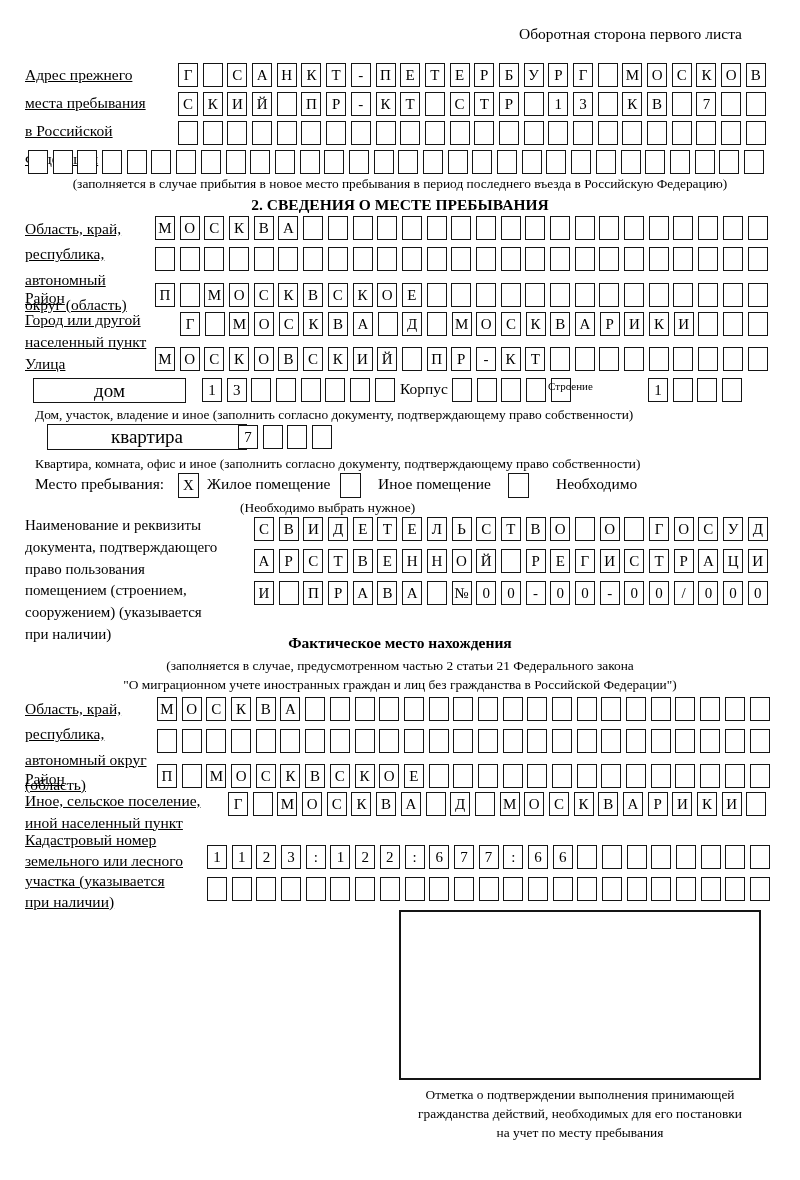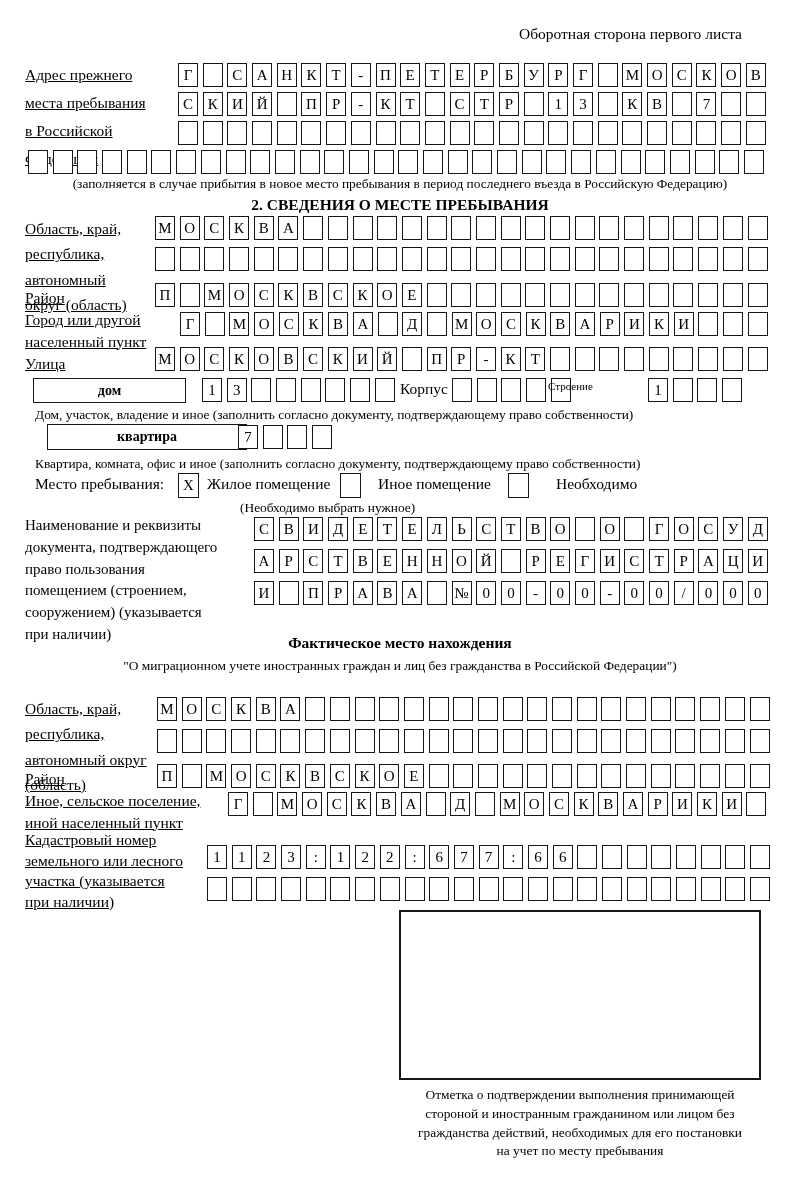--- a/index.html
+++ b/index.html
@@ -14,21 +14,21 @@
   .bold { font-weight:bold; }
   .center { width:800px; text-align:center; }
   .cellrow { position:absolute; display:flex; gap:4.7px; }
   .cell {
     flex:none; width:20px; height:24px; border:1.8px solid #151515;
     display:flex; align-items:center; justify-content:center;
     font-size:15px; line-height:1; background:#fff;
   }
   .wbox {
     position:absolute; border:1.8px solid #151515; background:#fff;
-    display:flex; align-items:center; justify-content:center; font-size:14px; height:25px;font-weight:bold;
+    display:flex; align-items:center; justify-content:center; font-size:19px; height:25px;
   }
   .cb {
     position:absolute; width:21px; height:25px; border:1.8px solid #151515;
     display:flex; align-items:center; justify-content:center; font-size:15px; background:#fff;
   }
   #back-note { top:25px; right:58px; font-size:15.5px; }
   #prev-label { left:25px; top:61px; }
   #row-prev-1 { left:178px; top:63px; }
   #row-prev-2 { left:178px; top:92px; }
   #row-prev-3 { left:178px; top:121px; }
@@ -475,20 +475,21 @@
     <span class="cell">0</span>
     <span class="cell">0</span>
     <span class="cell">/</span>
     <span class="cell">0</span>
     <span class="cell">0</span>
     <span class="cell">0</span>
   </div>
 
 <div id="fact-title" class="abs bold center">Фактическое место нахождения</div>
 <div id="fact-note" class="abs small center">
+  <div>(заполняется в случае, предусмотренном частью 2 статьи 21 Федерального закона</div>
   <div>"О миграционном учете иностранных граждан и лиц без гражданства в Российской Федерации")</div>
 </div>
 
 <div id="oblast2-label" class="abs lbl">
   <div>Область, край,</div>
   <div>республика,</div>
   <div>автономный округ</div>
   <div>(область)</div>
 </div>
 <div id="row-obl2a" class="cellrow">
@@ -657,16 +658,15 @@
     <span class="cell"></span>
     <span class="cell"></span>
     <span class="cell"></span>
     <span class="cell"></span>
     <span class="cell"></span>
   </div>
 
 <div id="stamp-box" class="abs"></div>
 <div id="stamp-note" class="abs small">
   <div>Отметка о подтверждении выполнения принимающей</div>
-  <div>стороной и иностранным гражданином или лицом без</div>
   <div>гражданства действий, необходимых для его постановки</div>
   <div>на учет по месту пребывания</div>
 </div>
 
 </body></html>

